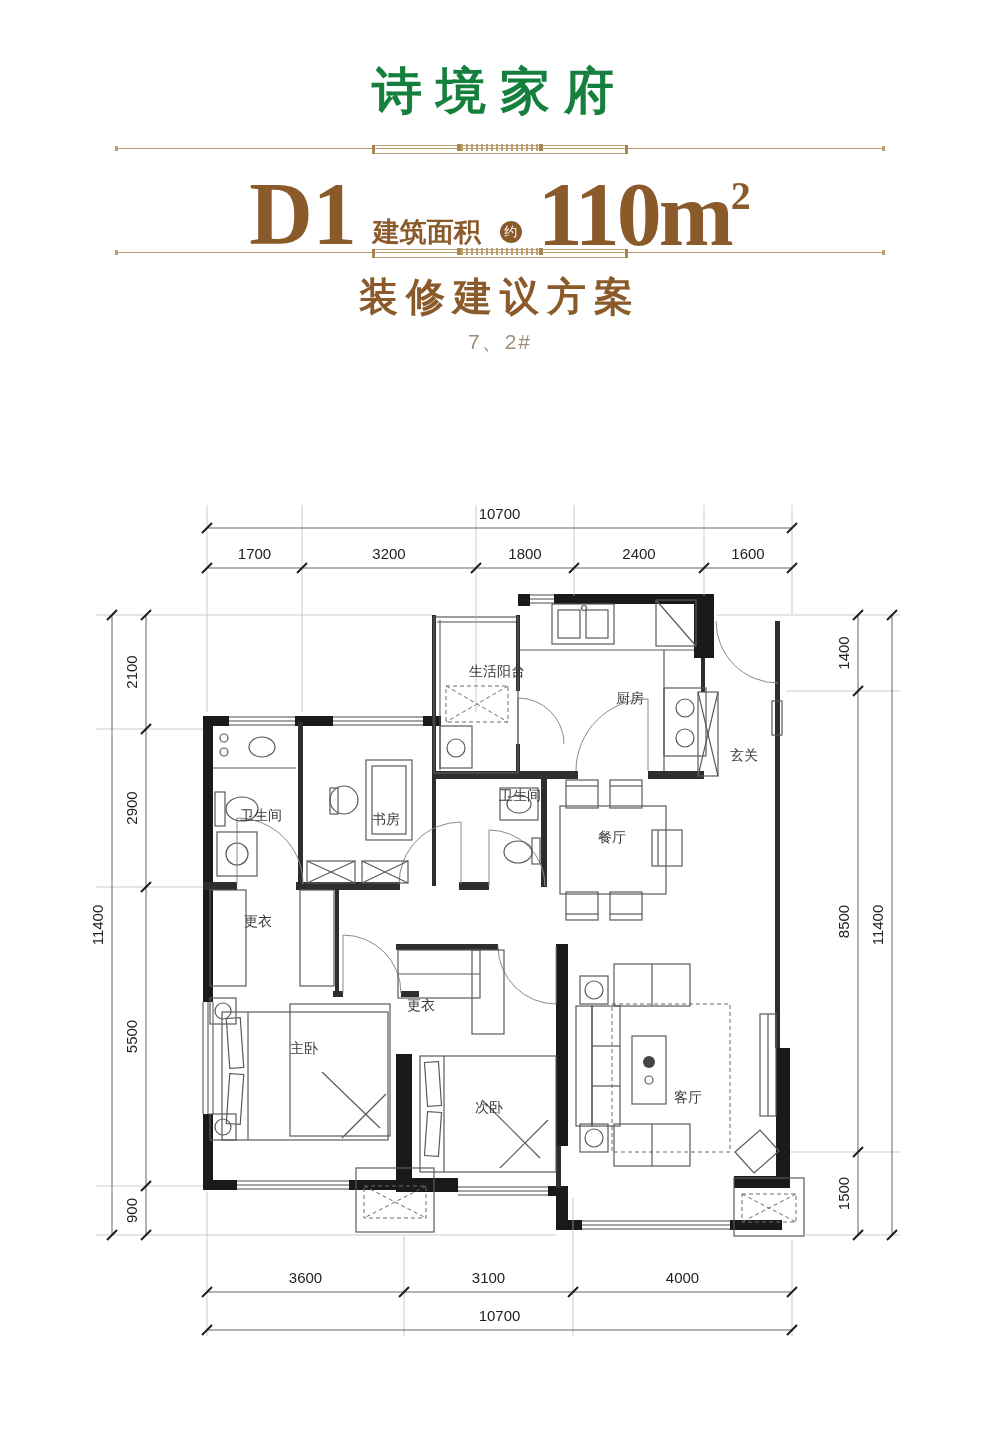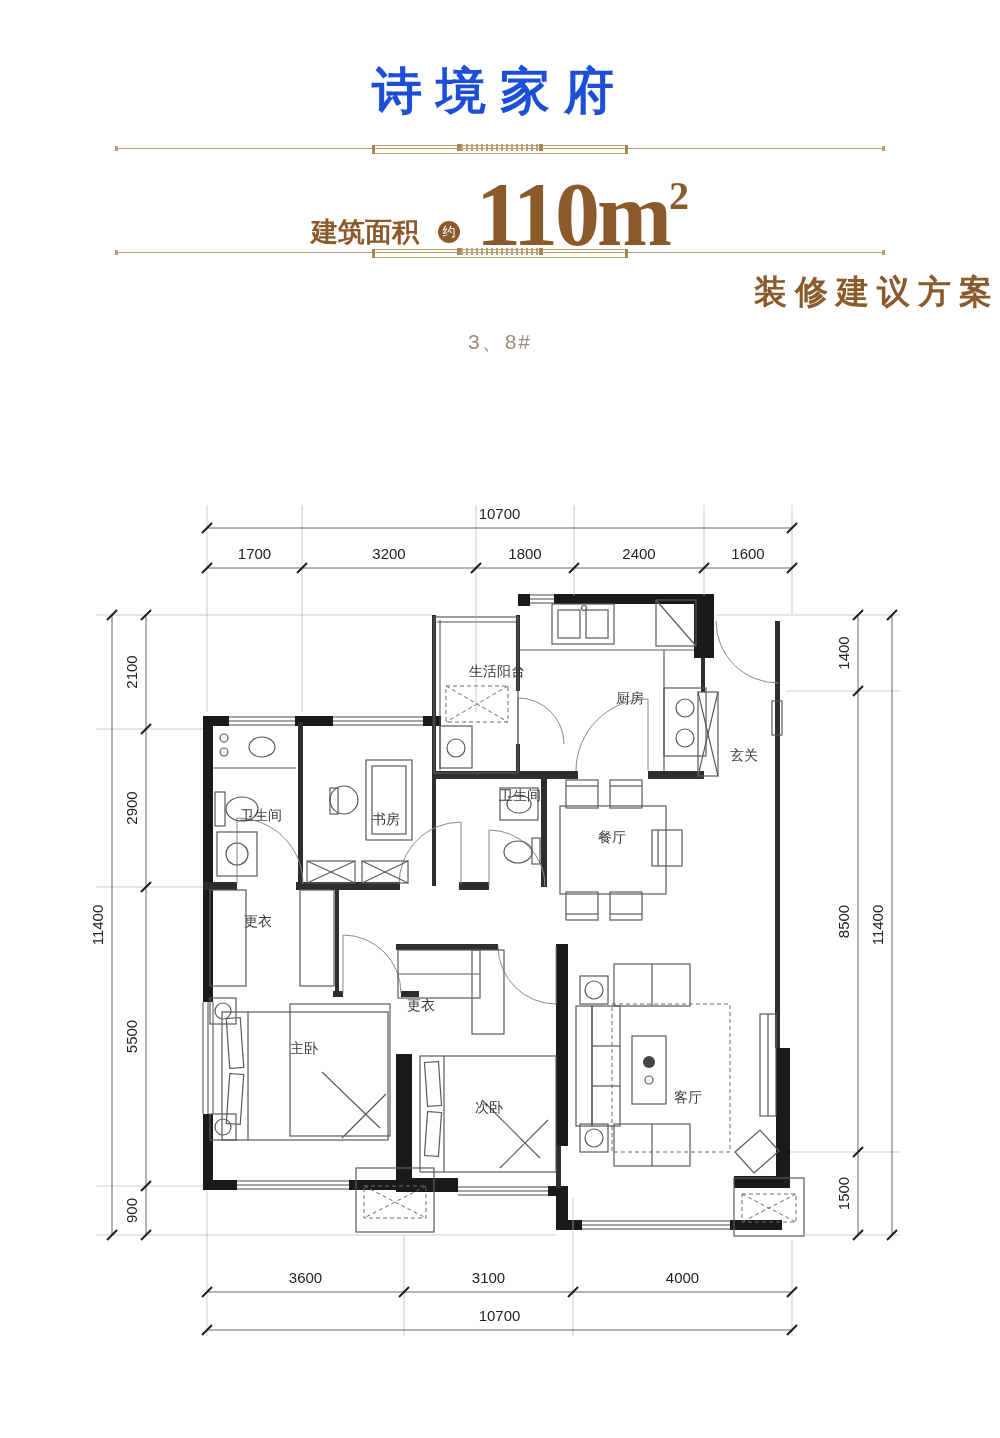--- a/index.html
+++ b/index.html
@@ -2,21 +2,21 @@
 <html><head>
 <meta charset="utf-8">
 <style>
   html,body { margin:0; padding:0; }
   body {
     width:1000px; height:1438px; background:#ffffff; position:relative;
     font-family:"Liberation Serif","DejaVu Serif",serif; overflow:hidden;
   }
   .title {
     position:absolute; top:58px; left:0; width:1000px; text-align:center;
-    font-size:50px; font-weight:700; color:#1d4ed8; letter-spacing:14px;
+    font-size:50px; font-weight:700; color:#15803d; letter-spacing:14px;
   }
   .divider { position:absolute; left:115px; width:770px; height:10px; }
   .divider.d1 { top:144px; } .divider.d2 { top:248px; }
   .divider .rail { position:absolute; top:4px; left:0; right:0; height:1px; background:#b9a06e; }
   .divider .rail::before, .divider .rail::after {
     content:""; position:absolute; top:-2px; width:3px; height:5px; background:#b9a06e;
   }
   .divider .rail::before { left:0; } .divider .rail::after { right:0; }
   .divider .ornament {
     position:absolute; left:50%; top:1px; transform:translateX(-50%); width:256px; height:7px;
@@ -39,22 +39,22 @@
   .area-label { display:flex; flex-direction:row; font-size:27px; font-weight:700; line-height:1.12; padding-bottom:5px; }
   .area-label .row2 { display:flex; align-items:center; gap:19px; }
   .approx-badge {
     width:22px; height:22px; border-radius:50%; background:#8a5a2b; color:#fff;
     font-size:13px; display:flex; align-items:center; justify-content:center; font-weight:400;
   }
   .area-value { font-size:90px; line-height:0.82; font-weight:700; letter-spacing:-3px; white-space:nowrap; }
   .area-sup { font-size:40px; letter-spacing:0; display:inline-block; transform:translateY(-36px); }
   .unit-col { display:flex; flex-direction:column; font-size:25px; font-weight:600; line-height:1.35; padding-bottom:4px; }
   .subtitle {
-    position:absolute; top:270px; left:0; width:1000px; text-align:right;
-    font-size:33px; font-weight:700; color:#8a5a2b; letter-spacing:8px;
+    position:absolute; top:270px; left:0; width:1000px; text-align:center;
+    font-size:39px; font-weight:700; color:#8a5a2b; letter-spacing:8px;
   }
   .building-no {
     position:absolute; top:328px; left:0; width:1000px; text-align:center;
     font-size:21px; color:#9d8d79; letter-spacing:2px; font-family:"Liberation Sans",sans-serif;
   }
   svg.plan { position:absolute; left:0; top:460px; }
   .wall  { fill:#1a1a1a; }
   .twall { fill:#2e2e2e; }
   .furn  { stroke:#5a5a5a; fill:none; stroke-width:1.2; }
   .furnd { stroke:#6a6a6a; fill:none; stroke-width:1; stroke-dasharray:4 3; }
@@ -72,38 +72,39 @@
 
 <div class="title">诗境家府</div>
 
 <div class="divider d1">
   <div class="rail"></div>
   <div class="ornament"></div>
   <div class="hatch"></div>
 </div>
 
 <div class="spec-row">
+  <div class="plan-code">D1</div>
   <div class="area-label">
     <span>建筑</span>
     <span class="row2">
       <span>面积</span>
       <span class="approx-badge">约</span>
     </span>
   </div>
   <div class="area-value"><span>110m</span><span class="area-sup">2</span></div>
 </div>
 
 <div class="divider d2">
   <div class="rail"></div>
   <div class="ornament"></div>
   <div class="hatch"></div>
 </div>
 
 <div class="subtitle">装修建议方案</div>
-<div class="building-no">3、8#</div>
+<div class="building-no">7、2#</div>
 
 <svg class="plan" width="1000" height="880" viewBox="0 460 1000 880" xmlns="http://www.w3.org/2000/svg">
   <defs>
     <pattern id="hatchH" width="6" height="7" patternUnits="userSpaceOnUse">
       <line x1="0" y1="3.5" x2="6" y2="3.5" stroke="#666" stroke-width="1"></line>
     </pattern>
     <pattern id="hangV" width="9" height="10" patternUnits="userSpaceOnUse">
       <line x1="4.5" y1="0" x2="4.5" y2="9" stroke="#666" stroke-width="1"></line>
     </pattern>
   </defs>

